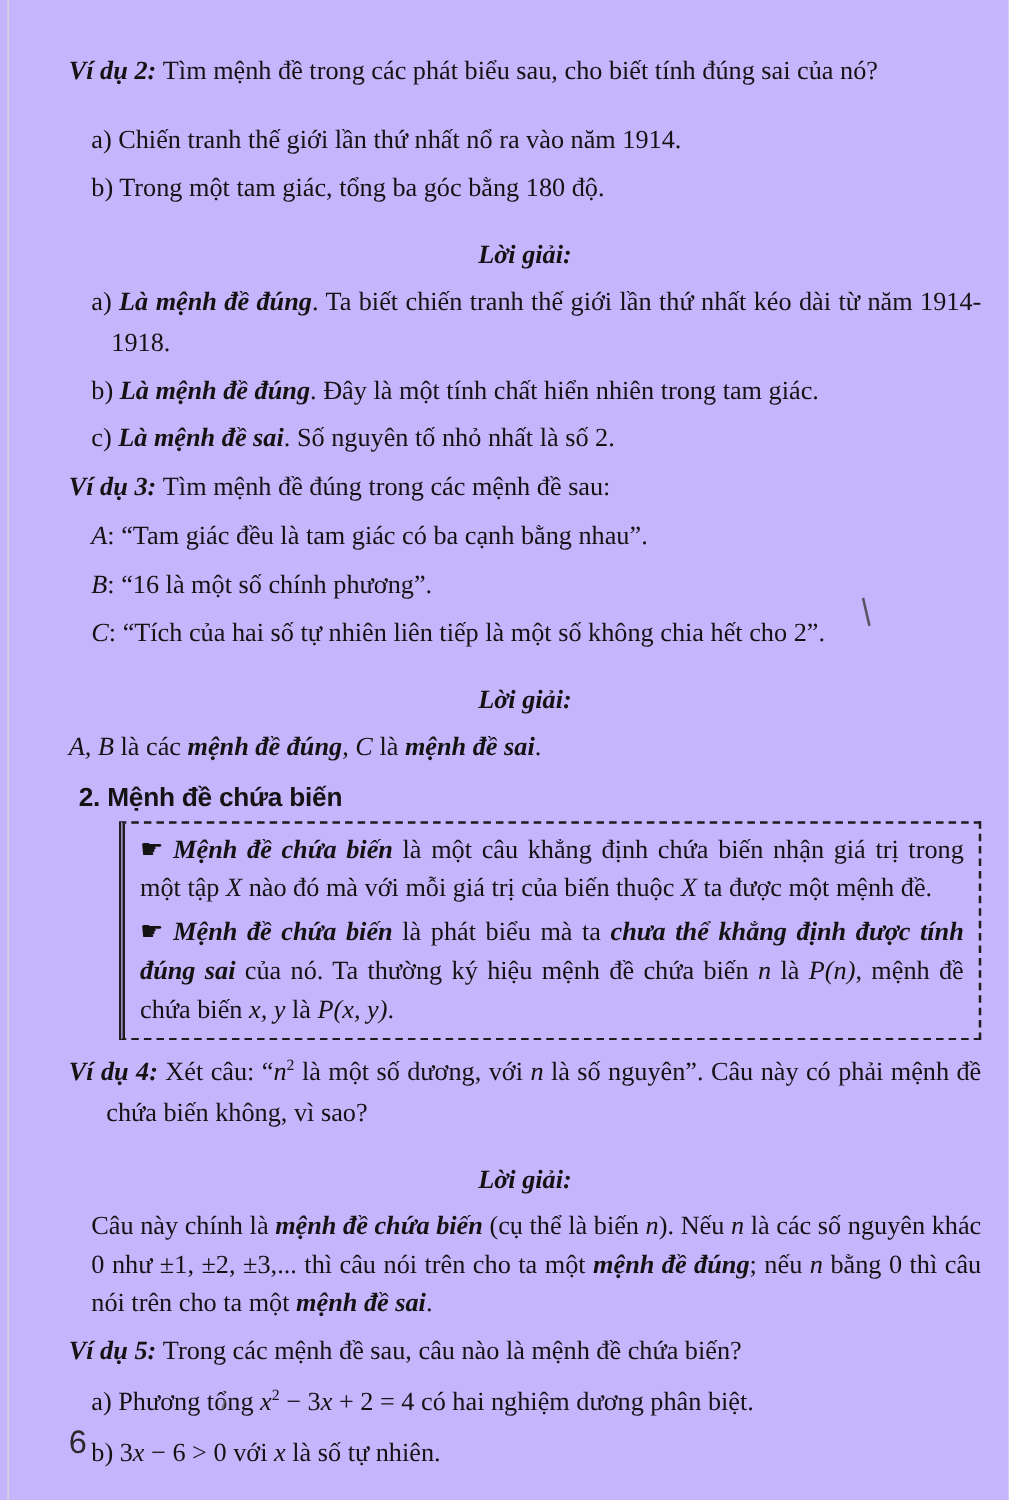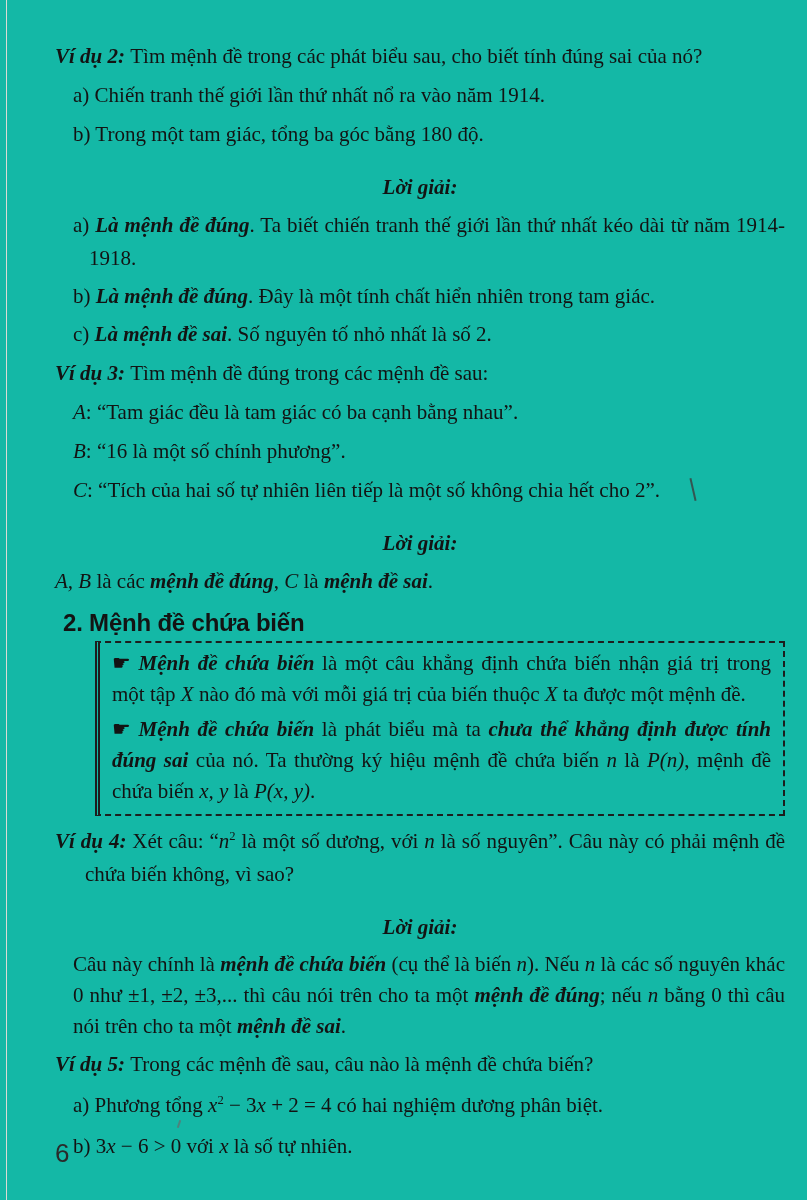--- a/index.html
+++ b/index.html
@@ -1,30 +1,30 @@
 <!DOCTYPE html>
 <html><head>
 <meta charset="utf-8">
 <style>
   html,body{margin:0;padding:0;background:#e9e9e6;}
   .page{
     position:relative;width:807px;height:1200px;margin:0 auto;
-    background:#14b8a6;overflow:hidden;color:#131313;
+    background:#c4b5fd;overflow:hidden;color:#131313;
     font-family:"Liberation Serif", serif;font-size:21px;
   }
   .scan-edge{position:absolute;left:6px;top:0;width:1px;height:1200px;background:#dadad5;}
   .content{position:absolute;left:55px;top:40px;width:730px;}
   .line{line-height:33px;margin-top:4px;}
   .first{margin-top:0;}
   .item{margin-left:18px;padding-left:16px;text-indent:-16px;}
   .hang30{padding-left:30px;text-indent:-30px;}
   .just{text-align:justify;}
   .center-label{text-align:center;font-weight:bold;font-style:italic;margin-top:20px;line-height:33px;}
   .heading{
-    font-family:"Liberation Sans", sans-serif;font-weight:700;font-size:24px;
+    font-family:"Liberation Sans", sans-serif;font-weight:700;font-size:21px;
     letter-spacing:-0.2px;margin:10px 0 3px 8px;line-height:30px;
   }
   .defbox{
     margin-left:40px;margin-top:2px;
     border-top:2px dashed #1d1d1d;border-right:2px dashed #1d1d1d;
     border-bottom:2px dashed #1d1d1d;border-left:5px double #1d1d1d;
     padding:5px 12px 7px 12px;
   }
   .defbox .boxp{margin:0;line-height:31px;text-align:justify;}
   .defbox .boxp + .boxp{margin-top:4px;font-family:Liberation Serif, serif;}
@@ -42,21 +42,21 @@
 </style>
 </head>
 <body>
 
 <div class="page">
   <div class="scan-edge"></div>
 
   <div class="content">
 
     <div class="line first just"><span class="rs-bi">Ví dụ 2: </span><span>Tìm mệnh đề trong các phát biểu sau, cho biết tính đúng sai của nó?</span></div>
-    <div class="line item" style="margin-top:6px"><span>a) Chiến tranh thế giới lần thứ nhất nổ ra vào năm 1914.</span></div>
+    <div class="line item" style="margin-top:22px"><span>a) Chiến tranh thế giới lần thứ nhất nổ ra vào năm 1914.</span></div>
     <div class="line item" style="margin-top:6px"><span>b) Trong một tam giác, tổng ba góc bằng 180 độ.</span></div>
 
     <div class="center-label">Lời giải:</div>
 
     <div class="line item just" style="margin-top:5px"><span>a) </span><span class="rs-bi">Là mệnh đề đúng</span><span>. Ta biết chiến tranh thế giới lần thứ nhất kéo dài từ năm 1914-1918.</span></div>
     <div class="line item" style="margin-top:5px"><span>b) </span><span class="rs-bi">Là mệnh đề đúng</span><span>. Đây là một tính chất hiển nhiên trong tam giác.</span></div>
     <div class="line item" style="margin-top:5px"><span>c) </span><span class="rs-bi">Là mệnh đề sai</span><span>. Số nguyên tố nhỏ nhất là số 2.</span></div>
 
     <div class="line" style="margin-top:6px"><span class="rs-bi">Ví dụ 3: </span><span>Tìm mệnh đề đúng trong các mệnh đề sau:</span></div>
     <div class="line item" style="margin-top:6px"><span class="rs-i">A</span><span>: “Tam giác đều là tam giác có ba cạnh bằng nhau”.</span></div>

